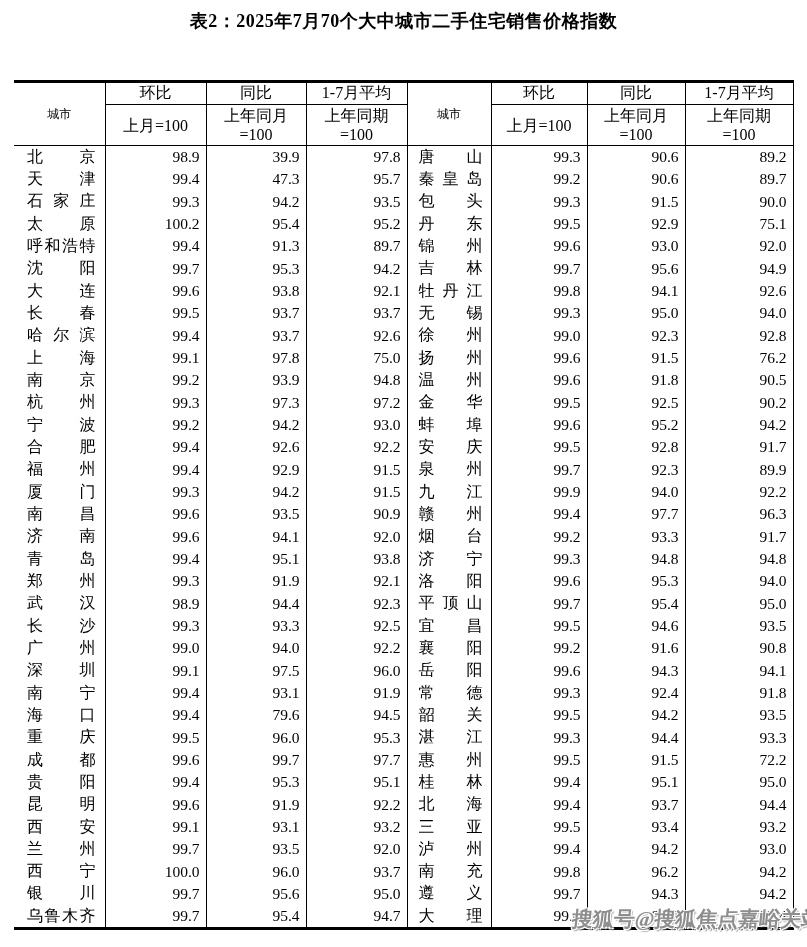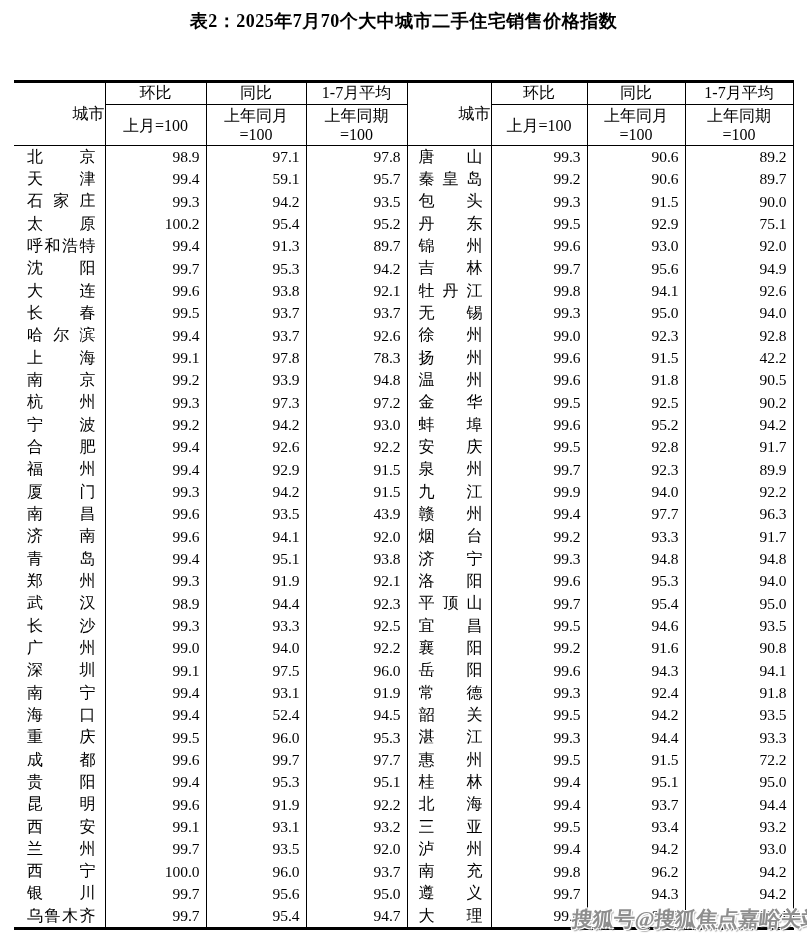--- a/index.html
+++ b/index.html
@@ -14,21 +14,21 @@
   table.price-table{
     position:absolute;left:14px;top:80px;width:779px;
     border-collapse:collapse;table-layout:fixed;
     border-top:3px solid #000;border-bottom:3px solid #000;
   }
   .v{border-right:1px solid #000;}
   th{font-weight:normal;font-size:16px;text-align:center;padding:0;}
   thead th{border-bottom:1px solid #000;}
   tr.hdr1 th{height:20px;}
   tr.hdr2 th{height:40px;line-height:19px;}
-  th.city-h{font-size:16px;text-align:right;}
+  th.city-h{font-size:12px;}
   td{padding:0;height:22.34px;vertical-align:middle;}
   td.num{text-align:right;padding-right:6px;font-size:15.5px;}
   td.cityc{font-size:16px;}
   .cjust{display:flex;justify-content:space-between;align-items:center;padding:0 9px 0 13px;}
   .cjust-r{padding:0 8px 0 11px;}
   .watermark{
     position:absolute;left:572px;top:905px;white-space:nowrap;
     font-size:21px;font-weight:bold;color:#8e8e8e;letter-spacing:0px;
     transform:skewX(-6deg);
     text-shadow:1px 1px 0 #fff,-1px -1px 0 #fff,1px -1px 0 #fff,-1px 1px 0 #fff,2px 2px 1px rgba(110,110,110,.55);
@@ -84,41 +84,41 @@
   </thead>
   <tbody>
       <tr>
         <td class="cityc v">
           <div class="cjust">
             <span>北</span>
             <span>京</span>
           </div>
         </td>
         <td class="num v">98.9</td>
-        <td class="num v">97.1</td>
+        <td class="num v">39.9</td>
         <td class="num v">97.8</td>
         <td class="cityc v">
           <div class="cjust cjust-r">
             <span>唐</span>
             <span>山</span>
           </div>
         </td>
         <td class="num v">99.3</td>
         <td class="num v">90.6</td>
         <td class="num v">89.2</td>
       </tr>
       <tr>
         <td class="cityc v">
           <div class="cjust">
             <span>天</span>
             <span>津</span>
           </div>
         </td>
         <td class="num v">99.4</td>
-        <td class="num v">59.1</td>
+        <td class="num v">47.3</td>
         <td class="num v">95.7</td>
         <td class="cityc v">
           <div class="cjust cjust-r">
             <span>秦</span>
             <span>皇</span>
             <span>岛</span>
           </div>
         </td>
         <td class="num v">99.2</td>
         <td class="num v">90.6</td>
@@ -271,30 +271,30 @@
       </tr>
       <tr>
         <td class="cityc v">
           <div class="cjust">
             <span>上</span>
             <span>海</span>
           </div>
         </td>
         <td class="num v">99.1</td>
         <td class="num v">97.8</td>
-        <td class="num v">78.3</td>
+        <td class="num v">75.0</td>
         <td class="cityc v">
           <div class="cjust cjust-r">
             <span>扬</span>
             <span>州</span>
           </div>
         </td>
         <td class="num v">99.6</td>
         <td class="num v">91.5</td>
-        <td class="num v">42.2</td>
+        <td class="num v">76.2</td>
       </tr>
       <tr>
         <td class="cityc v">
           <div class="cjust">
             <span>南</span>
             <span>京</span>
           </div>
         </td>
         <td class="num v">99.2</td>
         <td class="num v">93.9</td>
@@ -411,21 +411,21 @@
       </tr>
       <tr>
         <td class="cityc v">
           <div class="cjust">
             <span>南</span>
             <span>昌</span>
           </div>
         </td>
         <td class="num v">99.6</td>
         <td class="num v">93.5</td>
-        <td class="num v">43.9</td>
+        <td class="num v">90.9</td>
         <td class="cityc v">
           <div class="cjust cjust-r">
             <span>赣</span>
             <span>州</span>
           </div>
         </td>
         <td class="num v">99.4</td>
         <td class="num v">97.7</td>
         <td class="num v">96.3</td>
       </tr>
@@ -591,21 +591,21 @@
         <td class="num v">91.8</td>
       </tr>
       <tr>
         <td class="cityc v">
           <div class="cjust">
             <span>海</span>
             <span>口</span>
           </div>
         </td>
         <td class="num v">99.4</td>
-        <td class="num v">52.4</td>
+        <td class="num v">79.6</td>
         <td class="num v">94.5</td>
         <td class="cityc v">
           <div class="cjust cjust-r">
             <span>韶</span>
             <span>关</span>
           </div>
         </td>
         <td class="num v">99.5</td>
         <td class="num v">94.2</td>
         <td class="num v">93.5</td>

